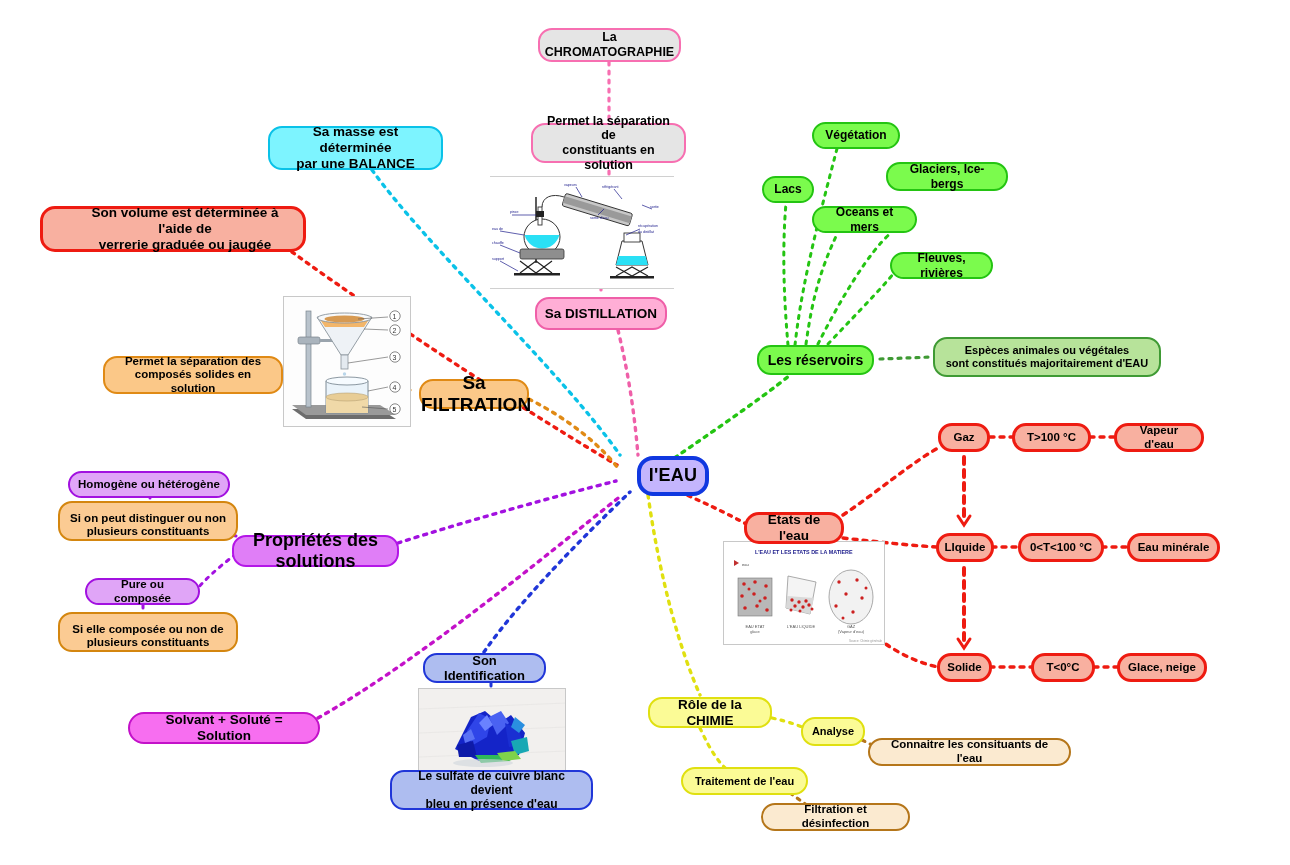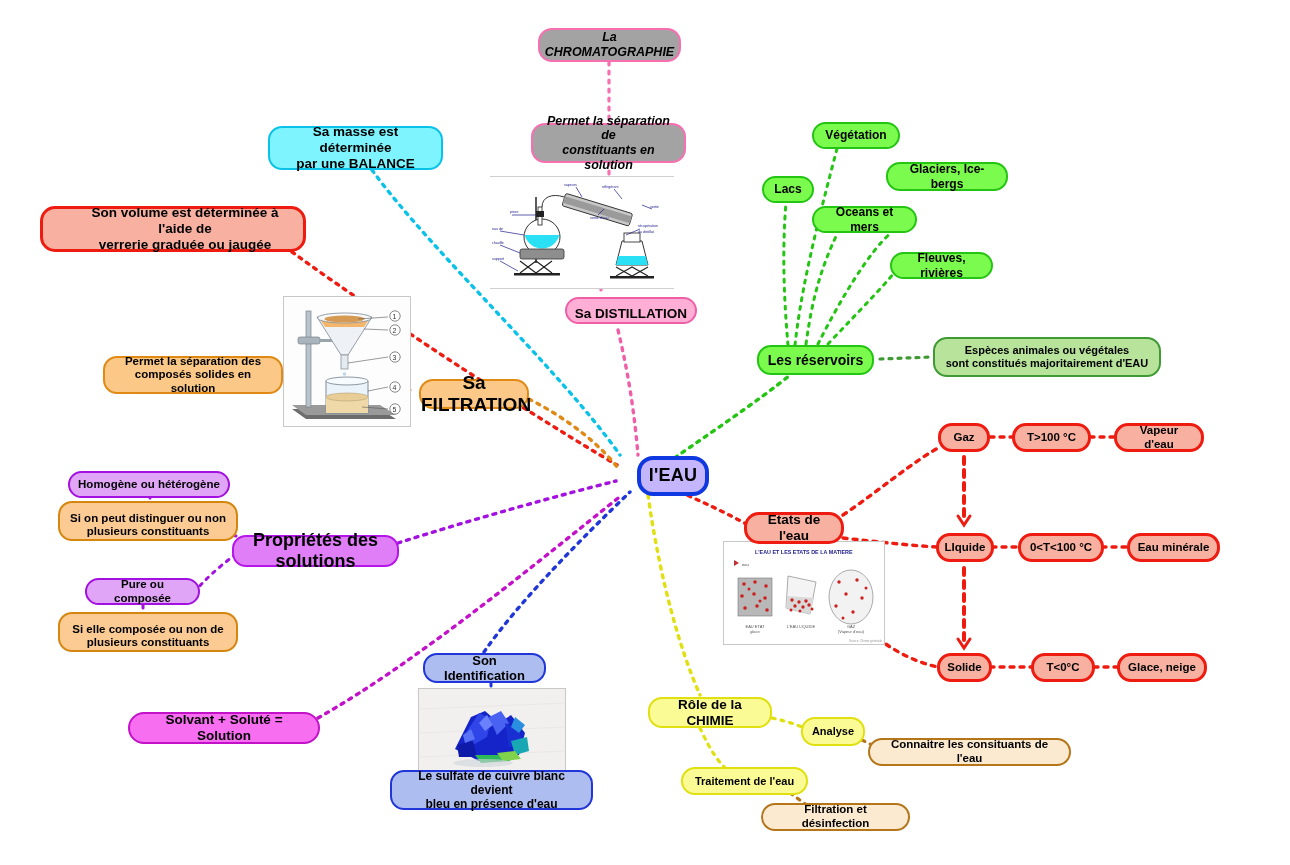--- a/index.html
+++ b/index.html
@@ -8,21 +8,21 @@
   #canvas{position:absolute;left:0;top:0;width:1290px;height:865px;}
   svg.links{position:absolute;left:0;top:0;width:1290px;height:865px;pointer-events:none;}
   .node{position:absolute;box-sizing:border-box;display:flex;align-items:center;
         justify-content:center;text-align:center;font-weight:bold;color:#000;
         line-height:1.18;}
   .node span{display:block;width:100%;padding:0 7px;}
 
   
   .n-center{background:#c4b5fd;border:4px solid #1038e0;border-radius:16px;
             font-size:18px;letter-spacing:.2px;margin-left:25px;}
-  .n-pink{background:#a3a3a3;border:2.5px solid #f76fb1;border-radius:14px;font-size:12.5px;font-style:italic;}
+  .n-pink{background:#e5e5e5;border:2.5px solid #f76fb1;border-radius:14px;font-size:12.5px;}
   .n-pink-dk{background:#ffaed6;border:2.5px solid #ef5fa8;border-radius:14px;font-size:13.5px;}
   .n-cyan{background:#7df4ff;border:2.5px solid #0ac2e8;border-radius:14px;font-size:13.5px;}
   .n-red{background:#f8b0a0;border:3px solid #ee1b11;border-radius:15px;font-size:13.5px;}
   .n-red-sm{background:#f8b0a0;border:3px solid #ee1b11;border-radius:14px;font-size:11.5px;}
   .n-orange{background:#fbc888;border:2.5px solid #e08a15;border-radius:14px;font-size:11.5px;text-align:center;}
   .n-orange-b{background:#fbc888;border:2.5px solid #e08a15;border-radius:14px;font-size:19px;}
   .n-green{background:#7bfb4d;border:2.5px solid #24c412;border-radius:14px;font-size:12px;}
   .n-green-lt{background:#b7e39a;border:2.5px solid #3f9a34;border-radius:14px;font-size:11px;}
   .n-purple{background:#e0a5f7;border:2.5px solid #a211e0;border-radius:14px;font-size:11.5px;}
   .n-purple-b{background:#e07ef7;border:2.5px solid #b416e8;border-radius:14px;font-size:18px;}
@@ -297,21 +297,21 @@
     <span>l'EAU</span>
   </div>
 
   <div class="node n-pink" style="left:538px;top:28px;width:143px;height:34px;">
     <span>La  CHROMATOGRAPHIE</span>
   </div>
   <div class="node n-pink" style="left:531px;top:123px;width:155px;height:40px;white-space:pre-line;">
     <span>Permet la séparation de
 constituants en solution</span>
   </div>
-  <div class="node n-pink-dk" style="left:565px;top:297px;width:132px;height:27px;align-items:flex-end;">
+  <div class="node n-pink-dk" style="left:535px;top:297px;width:132px;height:33px;">
     <span>Sa DISTILLATION</span>
   </div>
 
   <div class="node n-cyan" style="left:268px;top:126px;width:175px;height:44px;white-space:pre-line;">
     <span>Sa masse est déterminée
 par une BALANCE</span>
   </div>
 
   <div class="node n-red" style="left:40px;top:206px;width:266px;height:46px;white-space:pre-line;padding-left:24px;">
     <span>Son volume est déterminée à l'aide de

